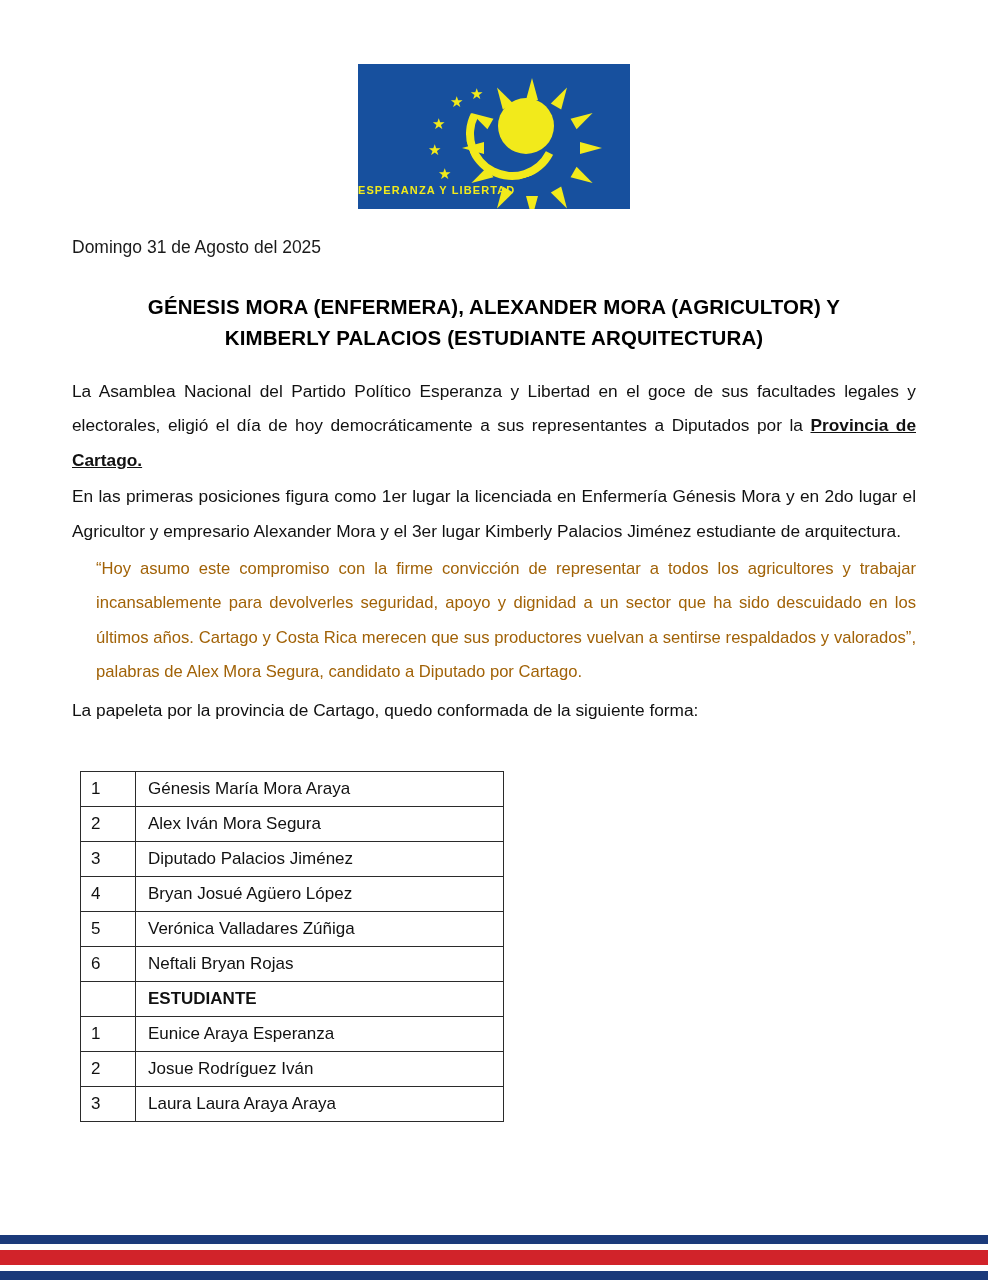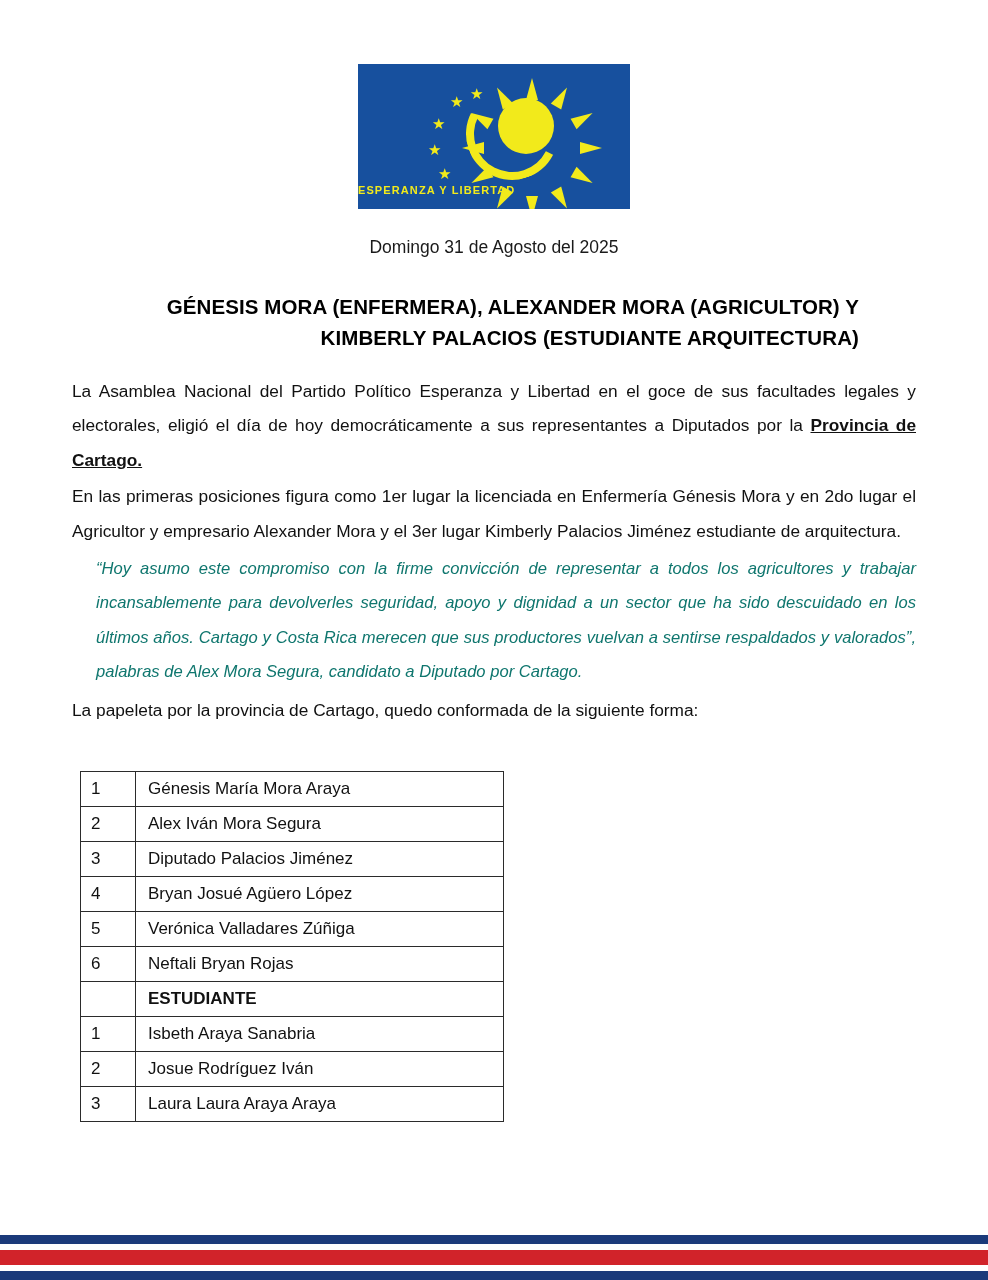--- a/index.html
+++ b/index.html
@@ -81,29 +81,29 @@
     right: 0;
     text-align: left;
     color: #f2ea1b;
     font-size: 11px;
     font-weight: bold;
     letter-spacing: 1.1px;
   }
 
   
   .date-line {
-    text-align: center;
+    text-align: left;
     font-size: 17.5px;
     margin-top: 28px;
     color: #1a1a1a;
   }
 
   
   .doc-title {
-    text-align: right;
+    text-align: center;
     font-size: 20.5px;
     font-weight: bold;
     line-height: 1.5;
     margin: 34px auto 20px auto;
     max-width: 730px;
     letter-spacing: 0.1px;
   }
 
   
   p.body {
@@ -112,25 +112,24 @@
     text-align: justify;
     margin: 0 0 2px 0;
     color: #111;
   }
   .u-bold {
     font-weight: bold;
     text-decoration: underline;
   }
   .quote {
     font-size: 16.6px;
-    font-style: italic;
     line-height: 2.05;
     text-align: justify;
     margin: 4px 0 2px 24px;
-    color: #0f766e;
+    color: #a16207;
   }
   .closing {
     font-size: 17.3px;
     line-height: 2.0;
     margin: 4px 0 0 0;
     color: #111;
   }
 
   
   .ballot-wrap {
@@ -241,21 +240,21 @@
           <tr>
             <td class="num">6</td>
             <td class="name">Neftali Bryan Rojas</td>
           </tr>
           <tr>
             <td class="num"></td>
             <td class="name header-cell">ESTUDIANTE</td>
           </tr>
           <tr>
             <td class="num">1</td>
-            <td class="name">Isbeth Araya Sanabria</td>
+            <td class="name">Eunice Araya Esperanza</td>
           </tr>
           <tr>
             <td class="num">2</td>
             <td class="name">Josue Rodríguez Iván</td>
           </tr>
           <tr>
             <td class="num">3</td>
             <td class="name">Laura Laura Araya Araya</td>
           </tr>
         </tbody>

